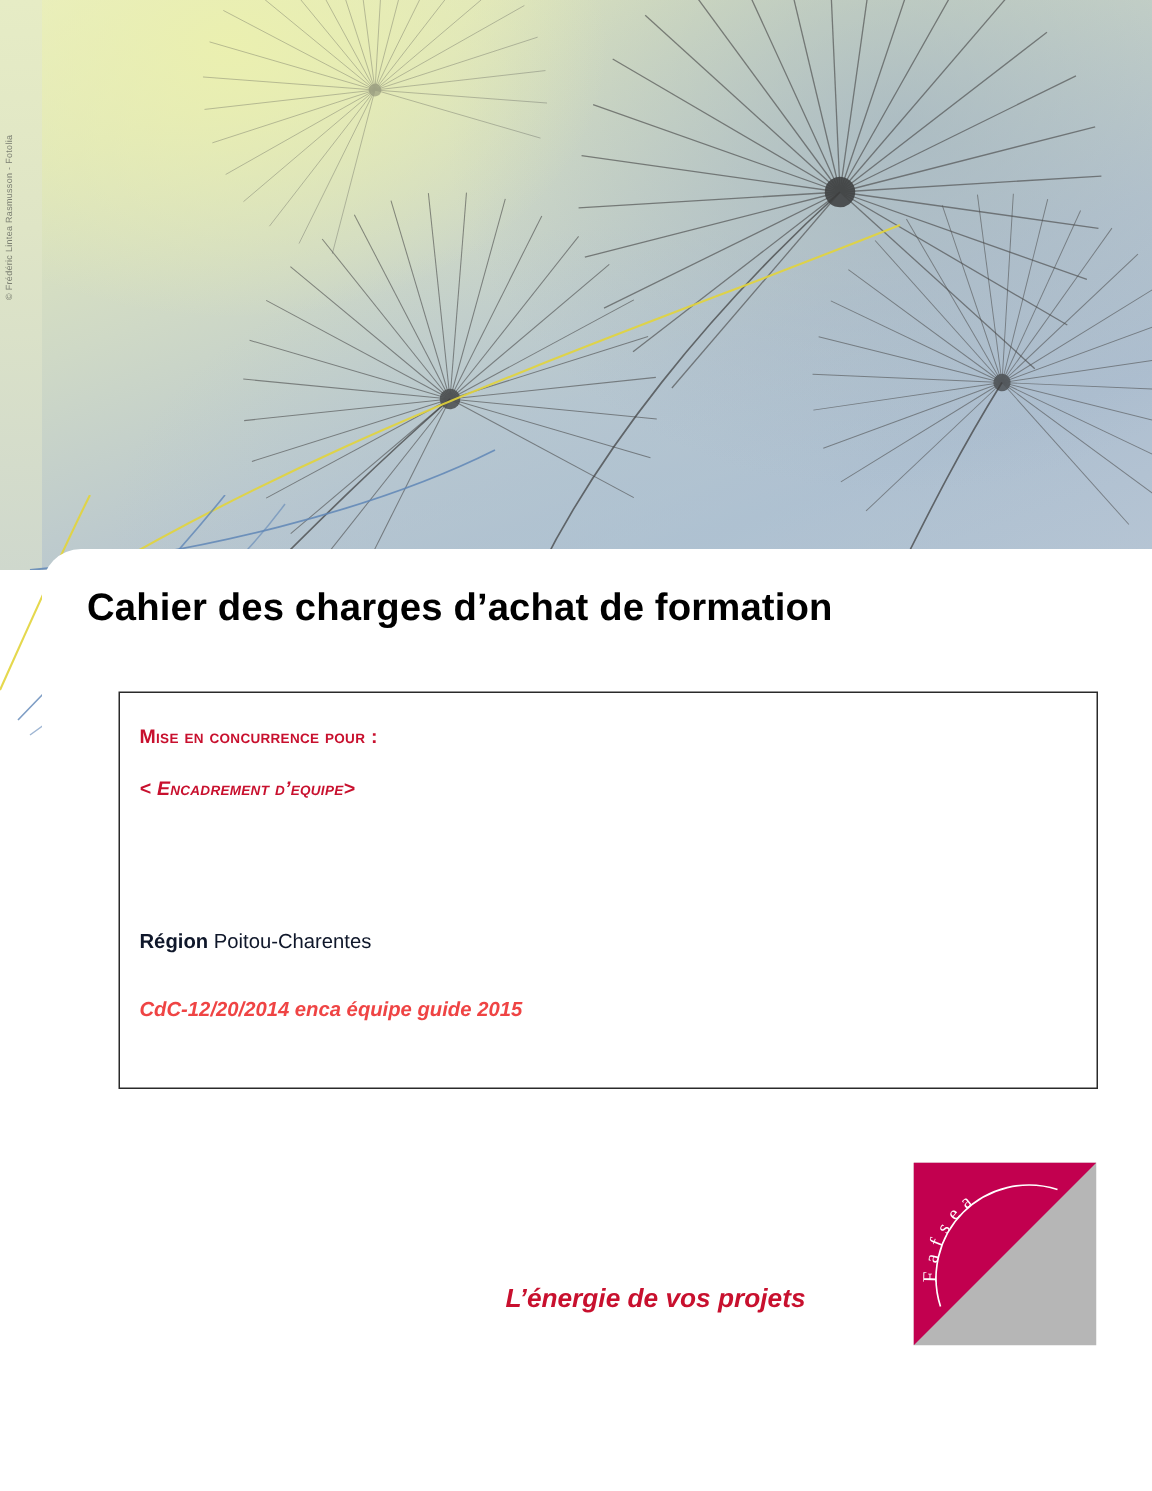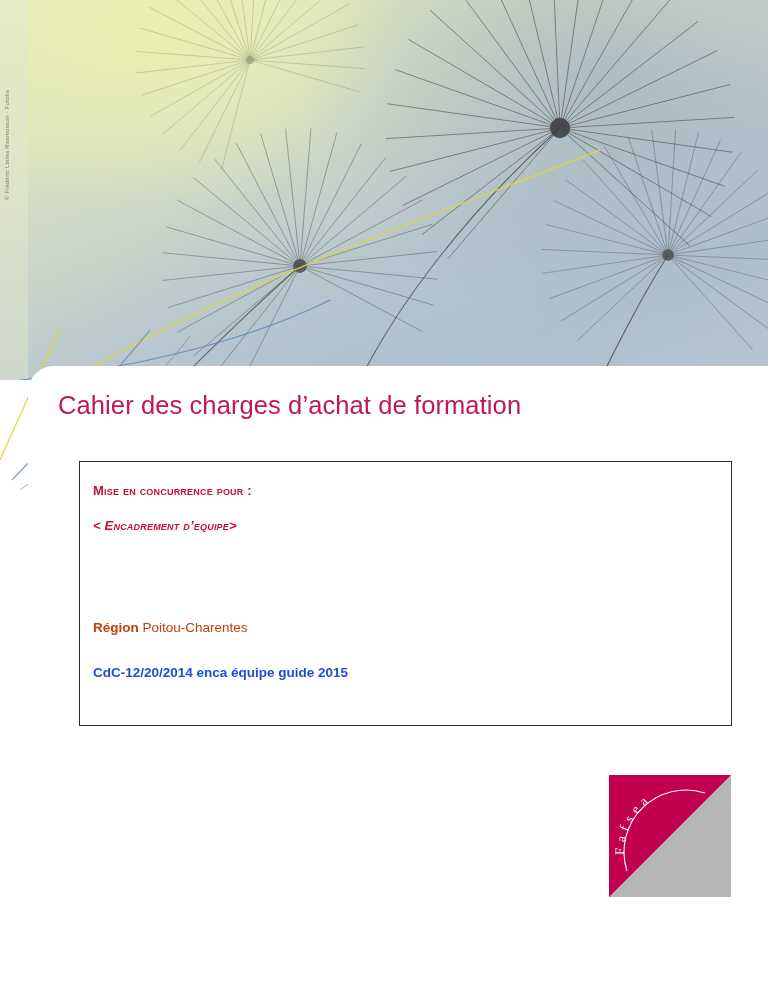--- a/index.html
+++ b/index.html
@@ -87,22 +87,22 @@
     height: 26px;
     background: #ffffff;
   }
 
   .title {
     position: absolute;
     left: 58px;
     top: 391px;
     width: 660px;
     font-size: 25.5px;
-    font-weight: normal;
-    color: #be185d;
+    font-weight: bold;
+    color: #000000;
     letter-spacing: 0.1px;
     font-family: "Liberation Sans", sans-serif;
   }
 
   
   .infobox {
     position: absolute;
     left: 79px;
     top: 461px;
     width: 653px;
@@ -126,28 +126,29 @@
   .l1 { top: 21px; }
   .l2 { top: 56px; font-style: italic; }
   .l3 {
     top: 119px;
     color: #1a1a1a;
     font-weight: bold;
     font-size: 13.5px;
   }
   .l4 {
     top: 158px;
-    color: #c2410c;
+    color: #0f172a;
     font-size: 13.5px;
   }
   .l4 b { font-weight: bold; }
   .l5 {
     top: 203px;
-    color: #1d4ed8;
-    font-weight: bold;
+    color: #ef4444;
+    font-weight: bold;
+    font-style: italic;
     font-size: 13.5px;
   }
 
   
   .tagline {
     position: absolute;
     left: 337px;
     top: 855px;
     font-size: 17.5px;
     font-weight: bold;
@@ -259,20 +260,21 @@
   <div class="infobox">
     <div class="line l1 smallcaps">Mise en concurrence pour :</div>
     <div class="line l2 smallcaps">&lt; Encadrement d’equipe&gt;</div>
     <div class="line l4">
       <b>Région</b>
       <span>Poitou-Charentes</span>
     </div>
     <div class="line l5">CdC-12/20/2014 enca équipe guide 2015</div>
   </div>
 
+  <div class="tagline">L’énergie de vos projets</div>
 
   <div class="logo">
     <svg viewBox="0 0 122 122" xmlns="http://www.w3.org/2000/svg">
       <rect x="0" y="0" width="122" height="122" fill="#b6b6b6"></rect>
       <polygon points="0,0 122,0 0,122" fill="#c2004f"></polygon>
       <path id="arc" d="M 18,96 A 62,62 0 0 1 96,18" fill="none" stroke="#ffffff" stroke-width="1.1"></path>
       <text font-family="Liberation Serif, serif" font-size="13" fill="#ffffff" letter-spacing="1">
         <textPath href="#arc" startOffset="12%">F a f s e a</textPath>
       </text>
     </svg>

